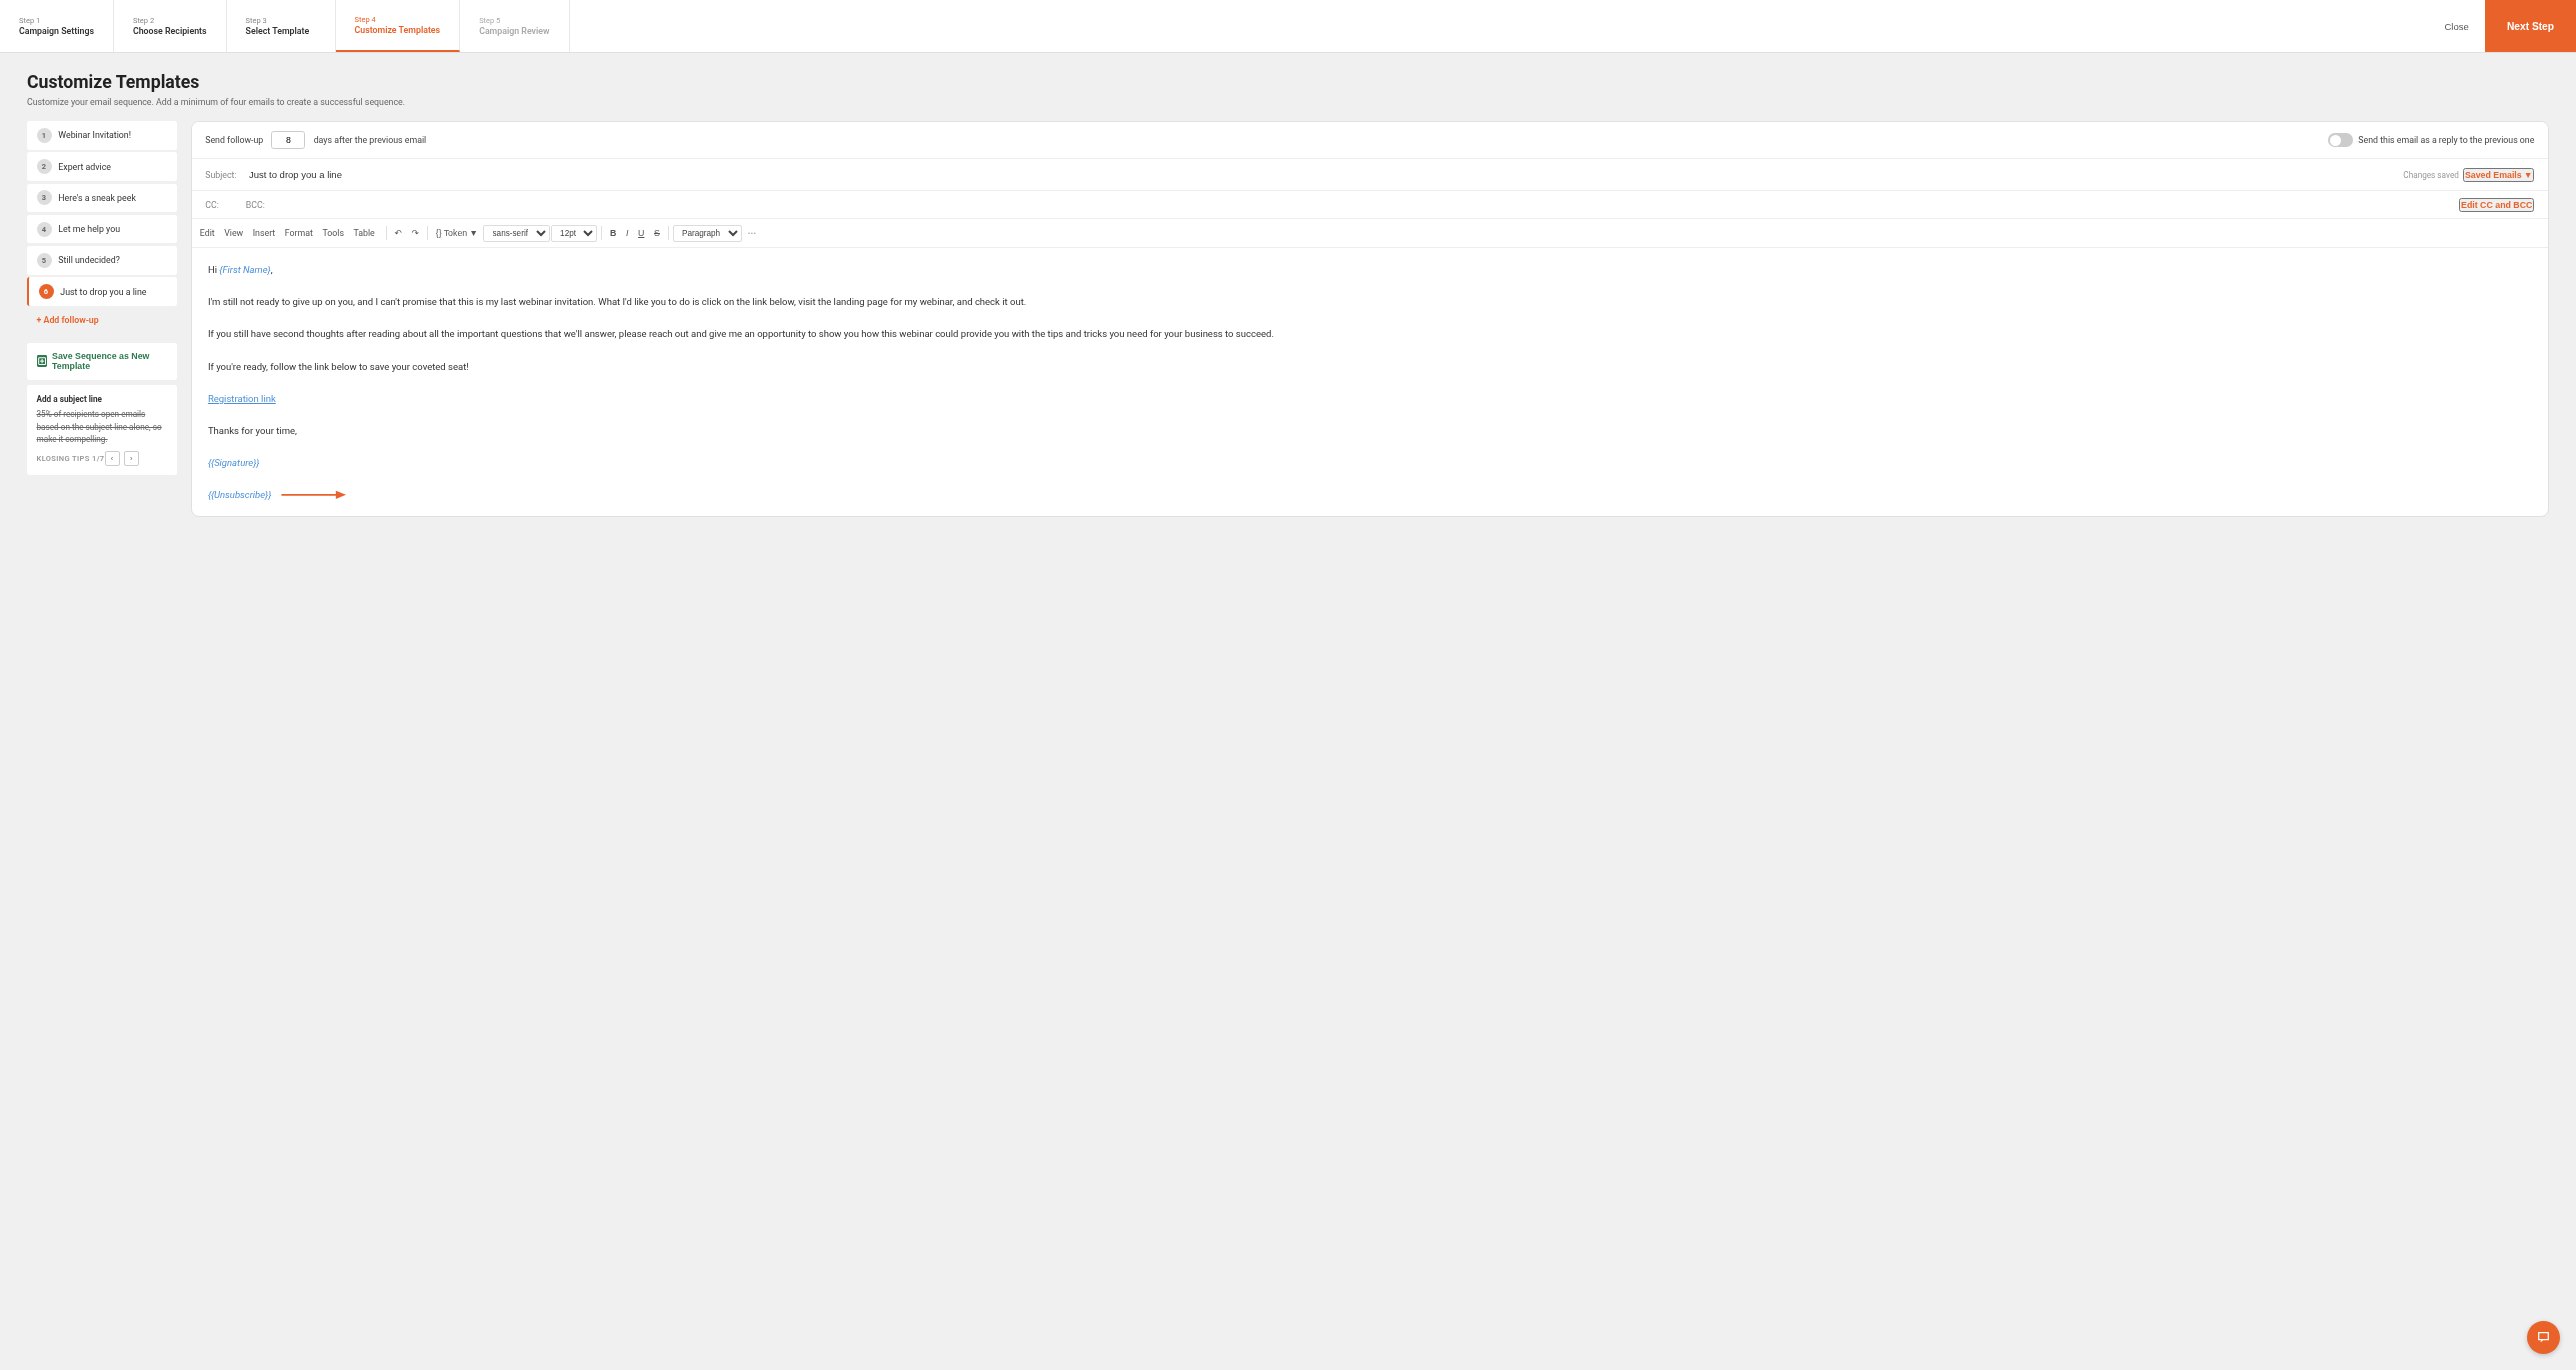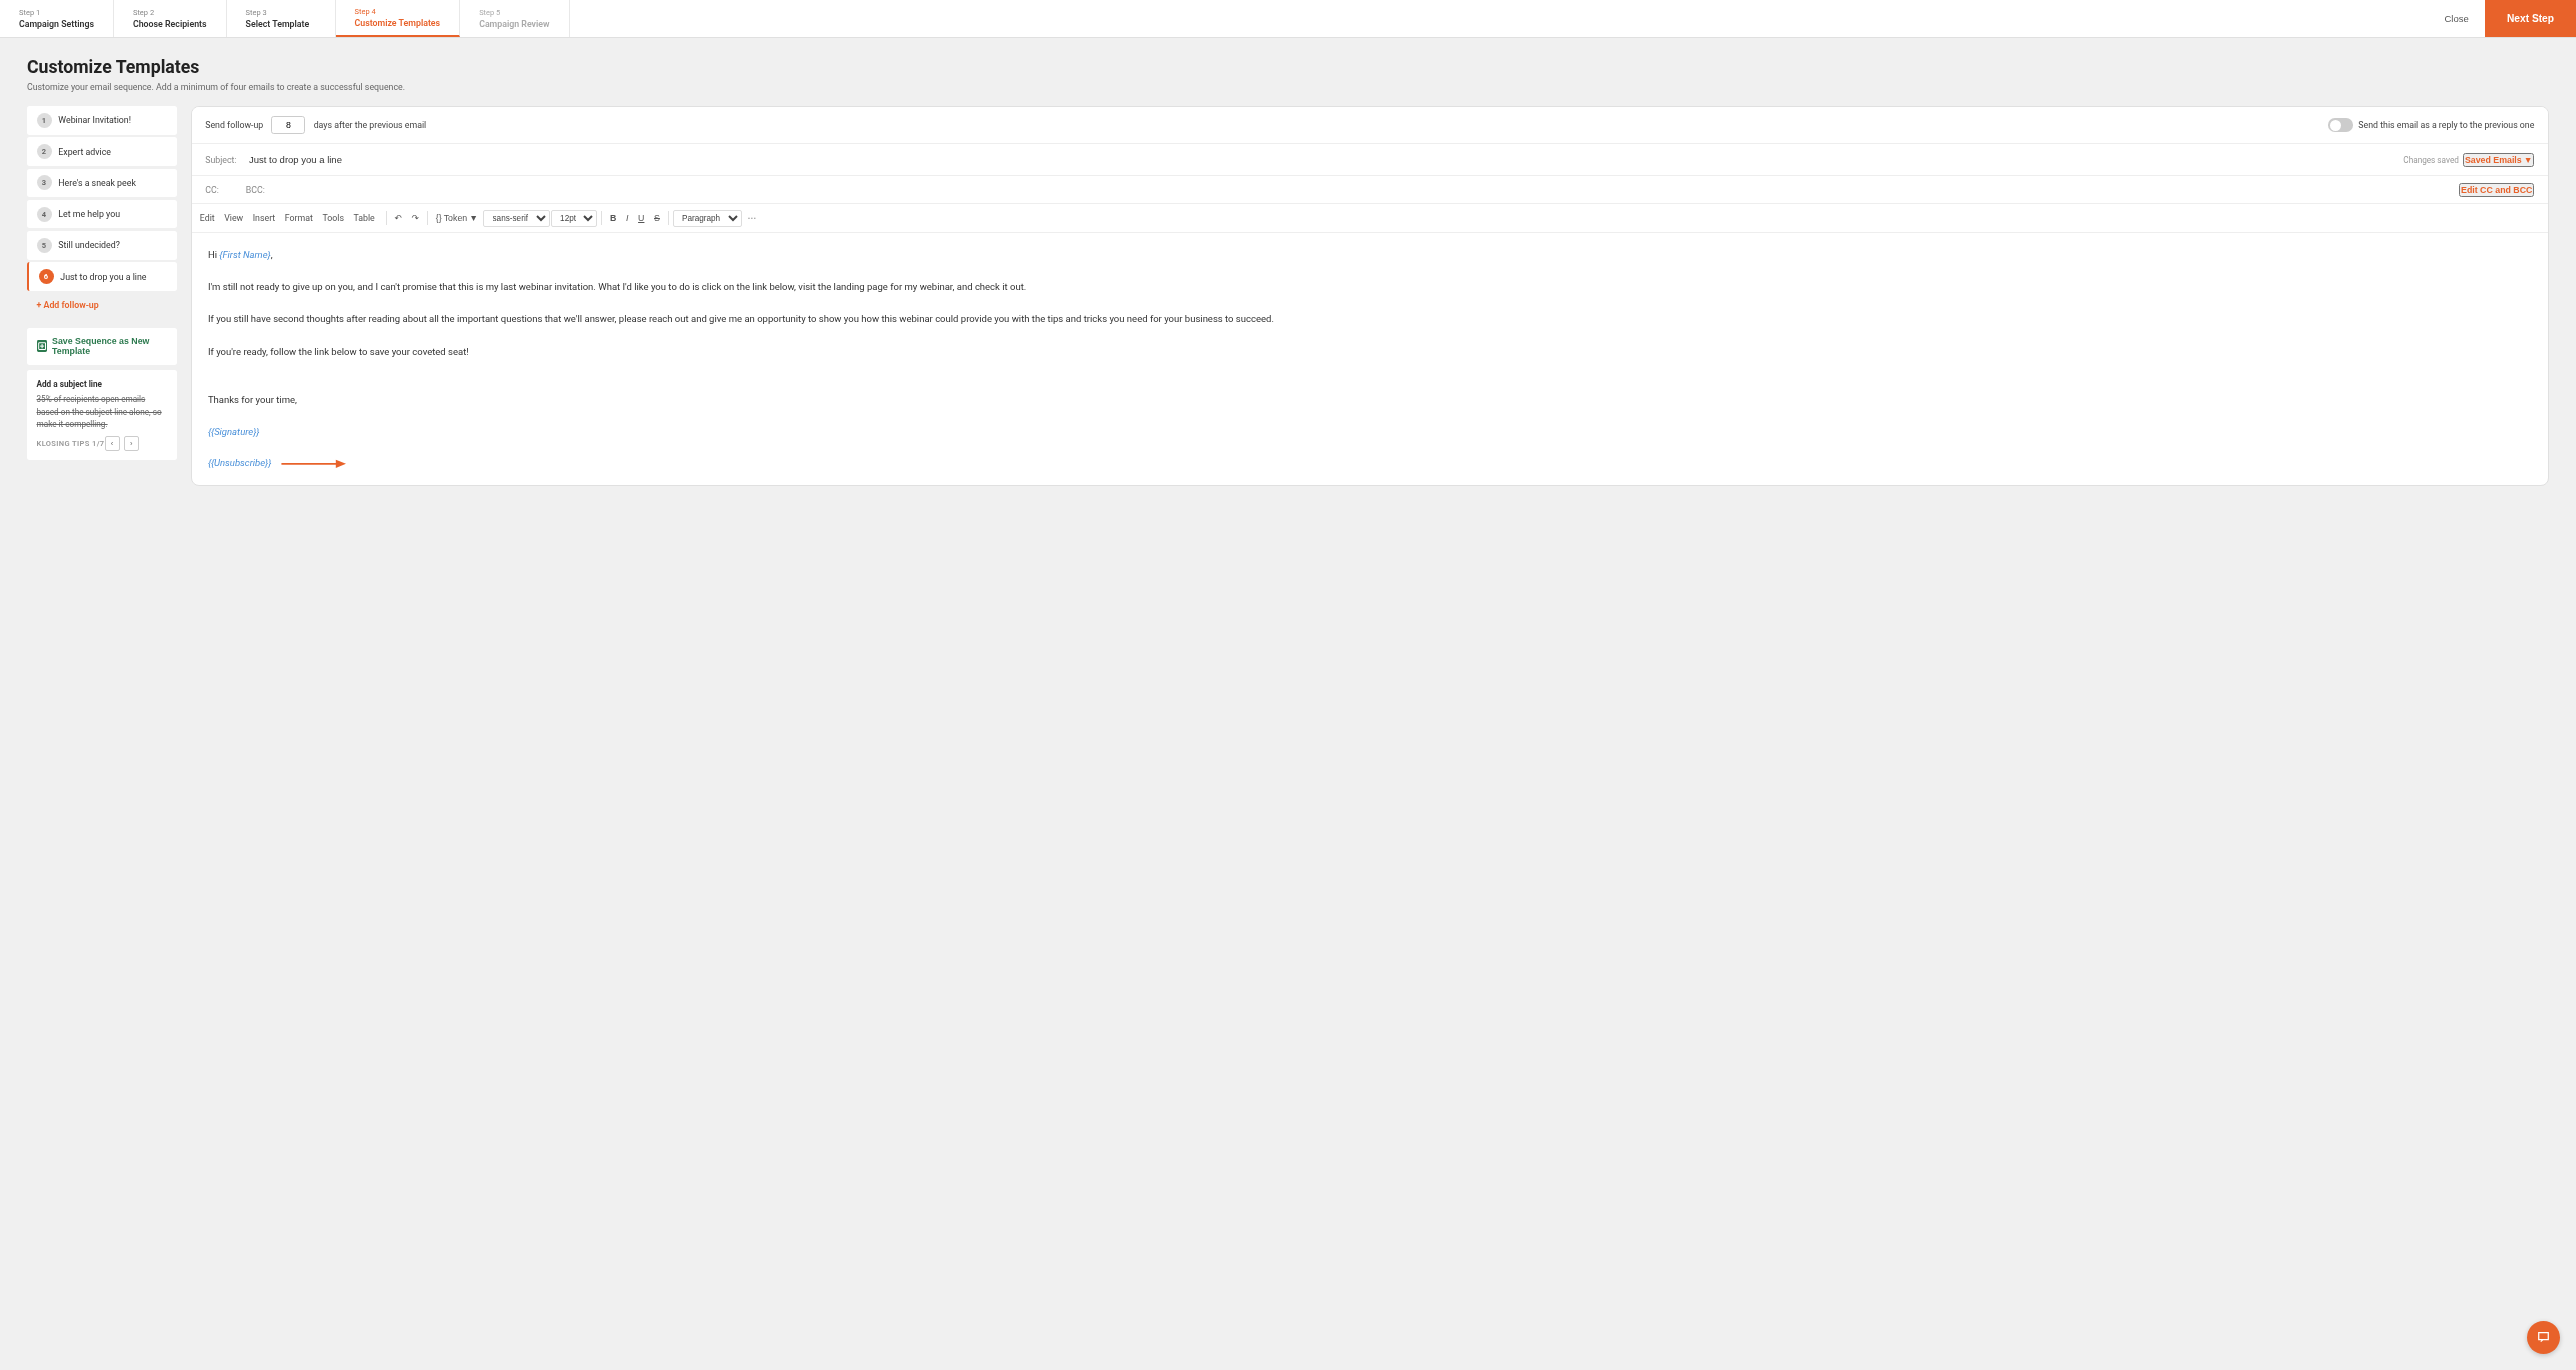--- a/index.html
+++ b/index.html
@@ -4,21 +4,21 @@
   <style>
     * { box-sizing: border-box; margin: 0; padding: 0; }
     body { font-family: -apple-system, BlinkMacSystemFont, 'Segoe UI', Roboto, sans-serif; background: #f0f0f0; font-size: 8.8px; color: #333; }
 
     
     .top-nav {
       display: flex;
       align-items: stretch;
       background: #fff;
       border-bottom: 0.7px solid #e0e0e0;
-      height: 38px;
+      height: 53px;
       position: relative;
     }
     .nav-step {
       display: flex;
       flex-direction: column;
       justify-content: center;
       padding: 0 19px;
       border-right: 0.7px solid #e8e8e8;
       cursor: pointer;
       min-width: 109px;
@@ -680,20 +680,21 @@
         <p>
           <span>Hi </span><span class="token">{First Name}</span><span>,</span>
         </p>
         <br>
         <p>I'm still not ready to give up on you, and I can't promise that this is my last webinar invitation. What I'd like you to do is click on the link below, visit the landing page for my webinar, and check it out.</p>
         <br>
         <p>If you still have second thoughts after reading about all the important questions that we'll answer, please reach out and give me an opportunity to show you how this webinar could provide you with the tips and tricks you need for your business to succeed.</p>
         <br>
         <p>If you're ready, follow the link below to save your coveted seat!</p>
         <br>
+        <p><a class="link">Registration link</a></p>
         <br>
         <p>Thanks for your time,</p>
         <br>
         <p><span class="token">{{Signature}}</span></p>
         <div class="red-arrow-container">
           <span class="token">{{Unsubscribe}}</span>
           <svg class="red-arrow-svg" width="68" height="13.6" viewBox="0 0 100 20">
             <line x1="5" y1="10" x2="90" y2="10" stroke="#e8622a" stroke-width="2.5"></line>
             <polygon points="85,4 100,10 85,16" fill="#e8622a"></polygon>
           </svg>

